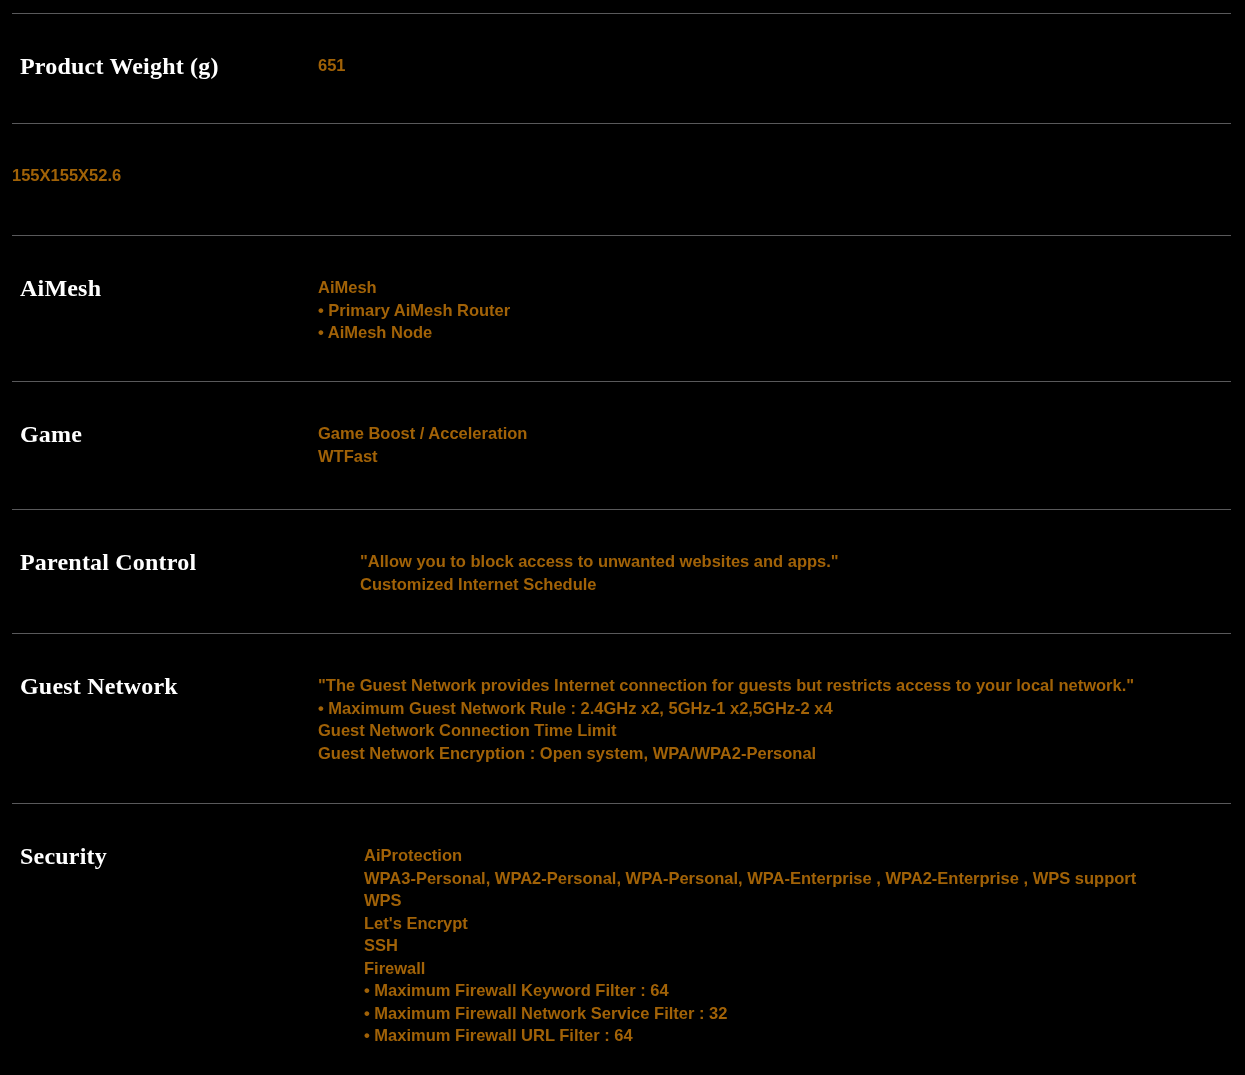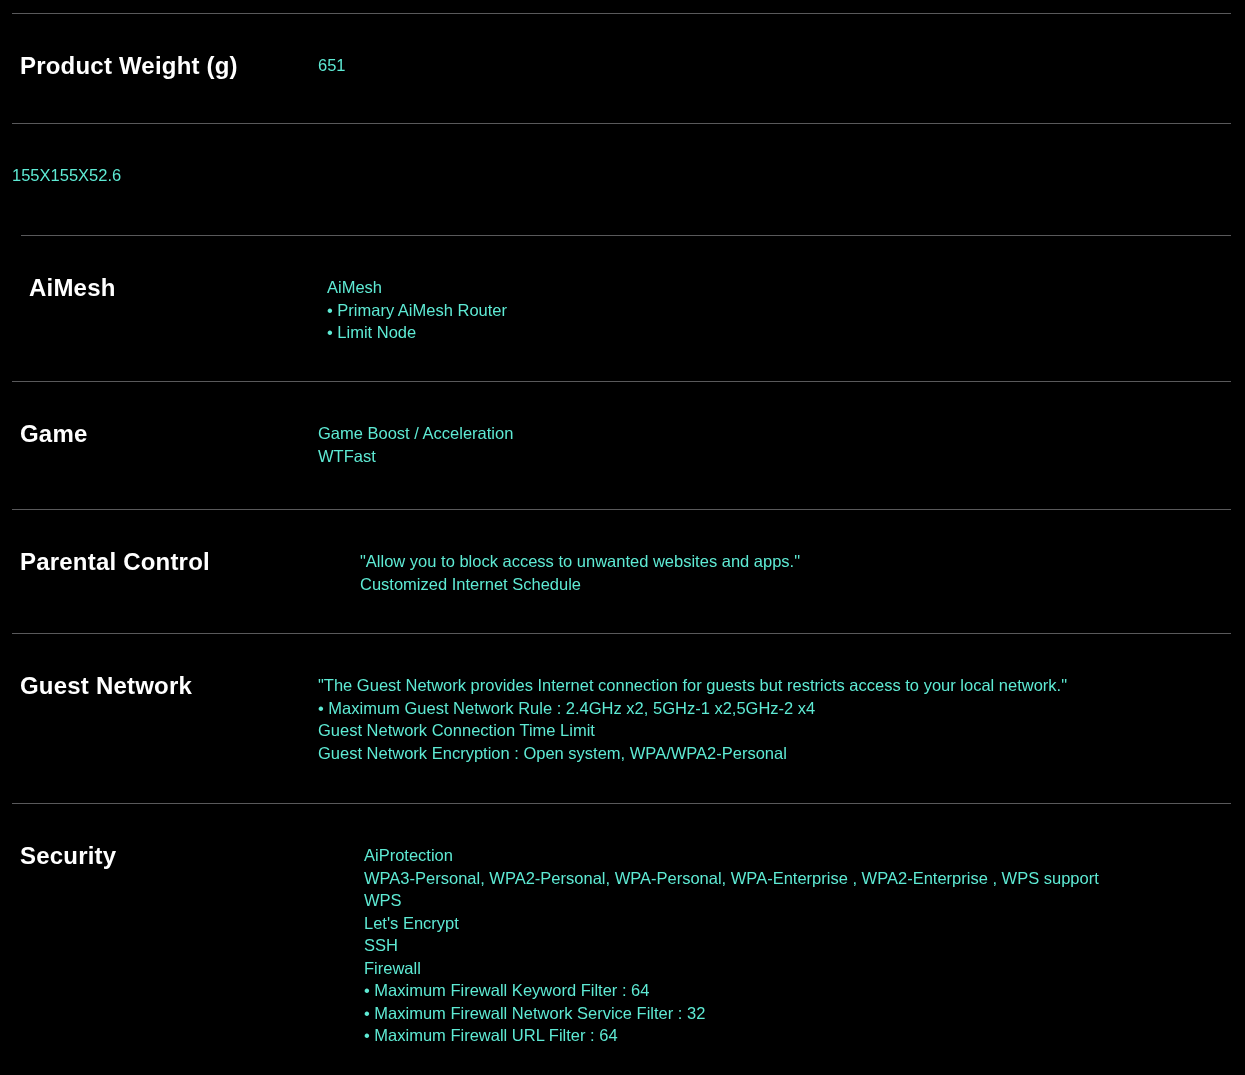--- a/index.html
+++ b/index.html
@@ -21,34 +21,35 @@
   }
   .spec-label {
     width: 306px;
     flex: 0 0 306px;
     padding-left: 8px;
     color: #ffffff;
     font-size: 24px;
     font-weight: 700;
     line-height: 30px;
     letter-spacing: 0.2px;
+    font-family: Liberation Serif, serif;
   }
   .spec-value {
     flex: 1 1 auto;
     margin-top: 3px;
-    color: #5eead4;
+    color: #a16207;
     font-size: 16.5px;
-    font-weight: 400;
+    font-weight: 700;
     line-height: 22.5px;
   }
   .spec-value-line { white-space: pre-wrap; }
   
   .spec-row:nth-child(1) { min-height: 110px; }
   .spec-row:nth-child(2) { min-height: 112px; }
-  .spec-row:nth-child(3) { min-height: 146px; margin-left: 9px; }
+  .spec-row:nth-child(3) { min-height: 146px; }
   .spec-row:nth-child(4) { min-height: 128px; }
   .spec-row:nth-child(5) { min-height: 124px; gap: 42px; }
   .spec-row:nth-child(6) { min-height: 170px; }
   .spec-row:nth-child(7) { min-height: 272px; gap: 46px; }
 </style>
 </head>
 <body>
 
 <div class="spec-table">
   <div class="spec-row">
@@ -62,21 +63,21 @@
     <div class="spec-value">
         <div class="spec-value-line">155X155X52.6</div>
       </div>
   </div>
 
   <div class="spec-row">
     <div class="spec-label">AiMesh</div>
     <div class="spec-value">
         <div class="spec-value-line">AiMesh</div>
         <div class="spec-value-line">• Primary AiMesh Router</div>
-        <div class="spec-value-line">• Limit Node</div>
+        <div class="spec-value-line">• AiMesh Node</div>
       </div>
   </div>
 
   <div class="spec-row">
     <div class="spec-label">Game</div>
     <div class="spec-value">
         <div class="spec-value-line">Game Boost / Acceleration</div>
         <div class="spec-value-line">WTFast</div>
       </div>
   </div>

